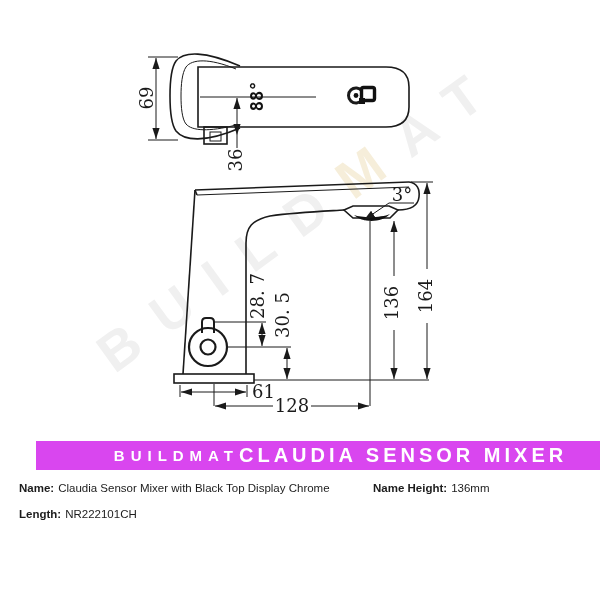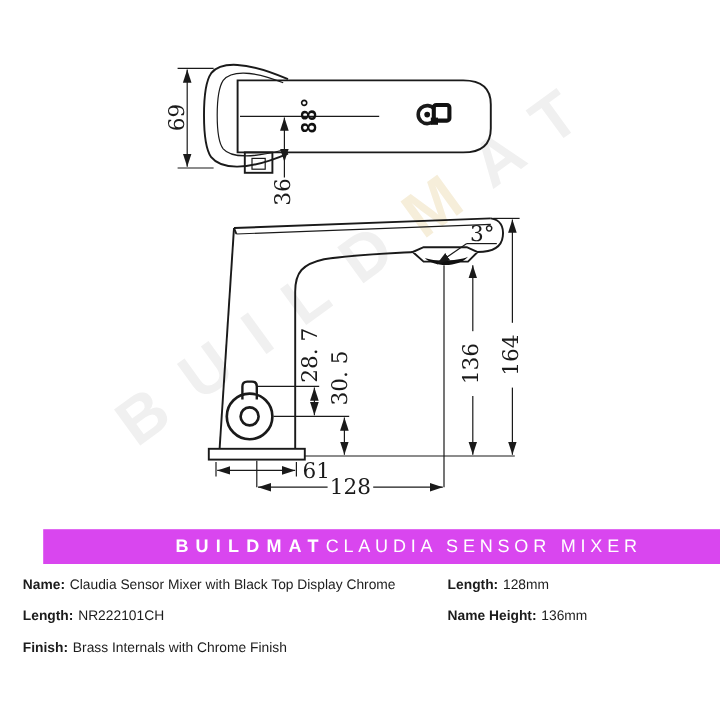--- a/index.html
+++ b/index.html
@@ -23,21 +23,21 @@
   svg.draw text.dimtxt{font-family:"DejaVu Serif",serif;font-size:18px;fill:#1a1a1a;}
   svg.draw text.lcd{font-family:"DejaVu Sans Mono",monospace;font-weight:bold;font-size:17px;fill:#111;}
   svg.draw .filldark{fill:#111;stroke:none;}
   svg.draw .white{fill:#ffffff;stroke:none;}
 
   
   .bar{position:absolute;left:0;top:441px;width:600px;height:29px;background:#d946ef;
        display:flex;align-items:center;justify-content:center;
        box-sizing:border-box;padding:0 10px 0 19px;z-index:2;margin-left:36px;}
   .bar .brand{color:#fff;font-weight:bold;font-size:15px;letter-spacing:6px;white-space:nowrap;}
-  .bar .product{color:#fff;font-weight:normal;font-size:15px;letter-spacing:4px;white-space:nowrap;}
+  .bar .product{color:#fff;font-weight:bold;font-size:20px;letter-spacing:4px;white-space:nowrap;}
 
   
   .specs{position:absolute;left:0;top:482px;width:600px;z-index:2;font-size:11.5px;color:#1c1c1c;}
   .col{position:absolute;top:0;display:flex;flex-direction:column;gap:14px;}
   .col.left{left:19px;width:345px;}
   .col.right{left:373px;width:215px;}
   .specrow{white-space:nowrap;line-height:12px;}
   .specrow .lbl{font-weight:bold;margin-right:4px;}
 </style>
 </head>
@@ -173,27 +173,21 @@
   </div>
 
   <div class="specs">
     <div class="col left">
       <div class="specrow">
         <span class="lbl">Name:</span><span>Claudia Sensor Mixer with Black Top Display Chrome</span>
       </div>
       <div class="specrow">
         <span class="lbl">Length:</span><span>NR222101CH</span>
       </div>
-      <div class="specrow">
-        <span class="lbl">Finish:</span><span>Brass Internals with Chrome Finish</span>
-      </div>
     </div>
     <div class="col right">
-      <div class="specrow">
-        <span class="lbl">Length:</span><span>128mm</span>
-      </div>
       <div class="specrow">
         <span class="lbl">Name Height:</span><span>136mm</span>
       </div>
     </div>
   </div>
 
 </div>
 
 </body></html>

